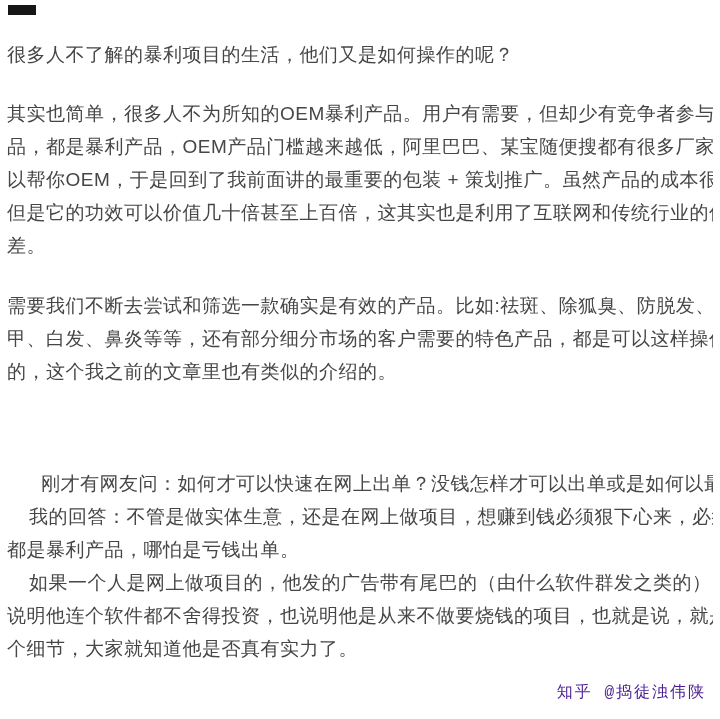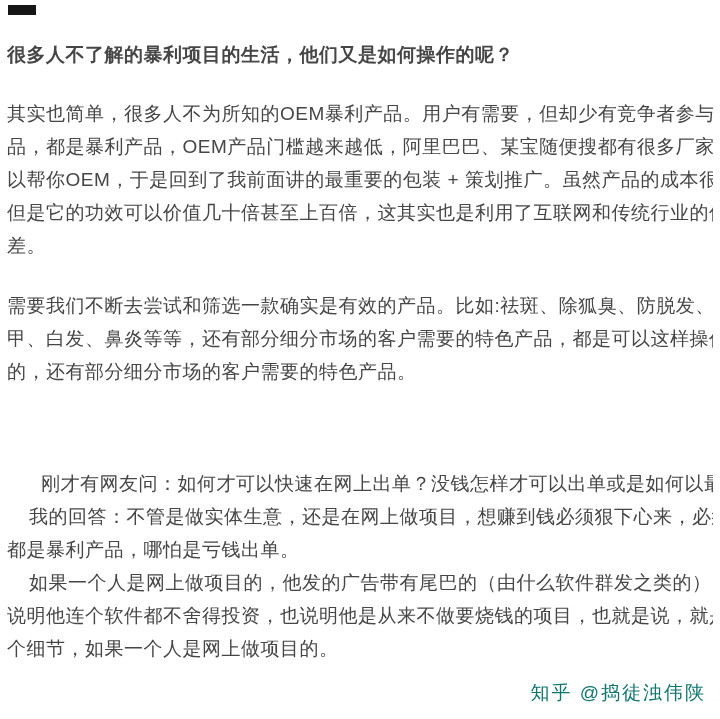--- a/index.html
+++ b/index.html
@@ -33,34 +33,35 @@
   }
   .para {
     margin: 0;
     padding: 0;
   }
   .line {
     white-space: nowrap;
     overflow: hidden;
     letter-spacing: 0.5px;
   }
-  .p-intro    { margin-bottom: 26px; font-weight: bold; }
+  .p-intro    { margin-bottom: 26px; }
   .p-products { margin-top: 27px; }
   .p-q1       { margin-top: 79px; }
   .p-q1 .line:first-child { text-indent: 34px; }
   .p-q2 .line:first-child { text-indent: 22px; }
   .p-q3 .line:first-child { text-indent: 22px; }
   .watermark {
     position: absolute;
     right: 14px;
     top: 681px;
-    font-size: 19px;
+    font-size: 16px;
     line-height: 24px;
     letter-spacing: 2px;
-    color: #0f766e;
+    color: #4c1d95;
+    font-family: Liberation Mono, monospace;
   }
 </style>
 </head>
 <body>
 
 <div class="fragment"></div>
 
 <div class="article">
 
   <div class="para p-intro">
@@ -71,33 +72,33 @@
     <div class="line">其实也简单，很多人不为所知的OEM暴利产品。用户有需要，但却少有竞争者参与的产</div>
     <div class="line">品，都是暴利产品，OEM产品门槛越来越低，阿里巴巴、某宝随便搜都有很多厂家，可</div>
     <div class="line">以帮你OEM，于是回到了我前面讲的最重要的包装 + 策划推广。虽然产品的成本很低，</div>
     <div class="line">但是它的功效可以价值几十倍甚至上百倍，这其实也是利用了互联网和传统行业的信息</div>
     <div class="line">差。</div>
   </div>
 
   <div class="para p-products">
     <div class="line">需要我们不断去尝试和筛选一款确实是有效的产品。比如:祛斑、除狐臭、防脱发、灰指</div>
     <div class="line">甲、白发、鼻炎等等，还有部分细分市场的客户需要的特色产品，都是可以这样操作</div>
-    <div class="line">的，还有部分细分市场的客户需要的特色产品。</div>
+    <div class="line">的，这个我之前的文章里也有类似的介绍的。</div>
   </div>
 
   <div class="para p-q1">
     <div class="line">刚才有网友问：如何才可以快速在网上出单？没钱怎样才可以出单或是如何以最低成</div>
   </div>
 
   <div class="para p-q2">
     <div class="line">我的回答：不管是做实体生意，还是在网上做项目，想赚到钱必须狠下心来，必须</div>
     <div class="line">都是暴利产品，哪怕是亏钱出单。</div>
   </div>
 
   <div class="para p-q3">
     <div class="line">如果一个人是网上做项目的，他发的广告带有尾巴的（由什么软件群发之类的），</div>
     <div class="line">说明他连个软件都不舍得投资，也说明他是从来不做要烧钱的项目，也就是说，就是一</div>
-    <div class="line">个细节，如果一个人是网上做项目的。</div>
+    <div class="line">个细节，大家就知道他是否真有实力了。</div>
   </div>
 
 </div>
 
 <div class="watermark">知乎 @捣徒浊伟陕</div>
 
 </body></html>

